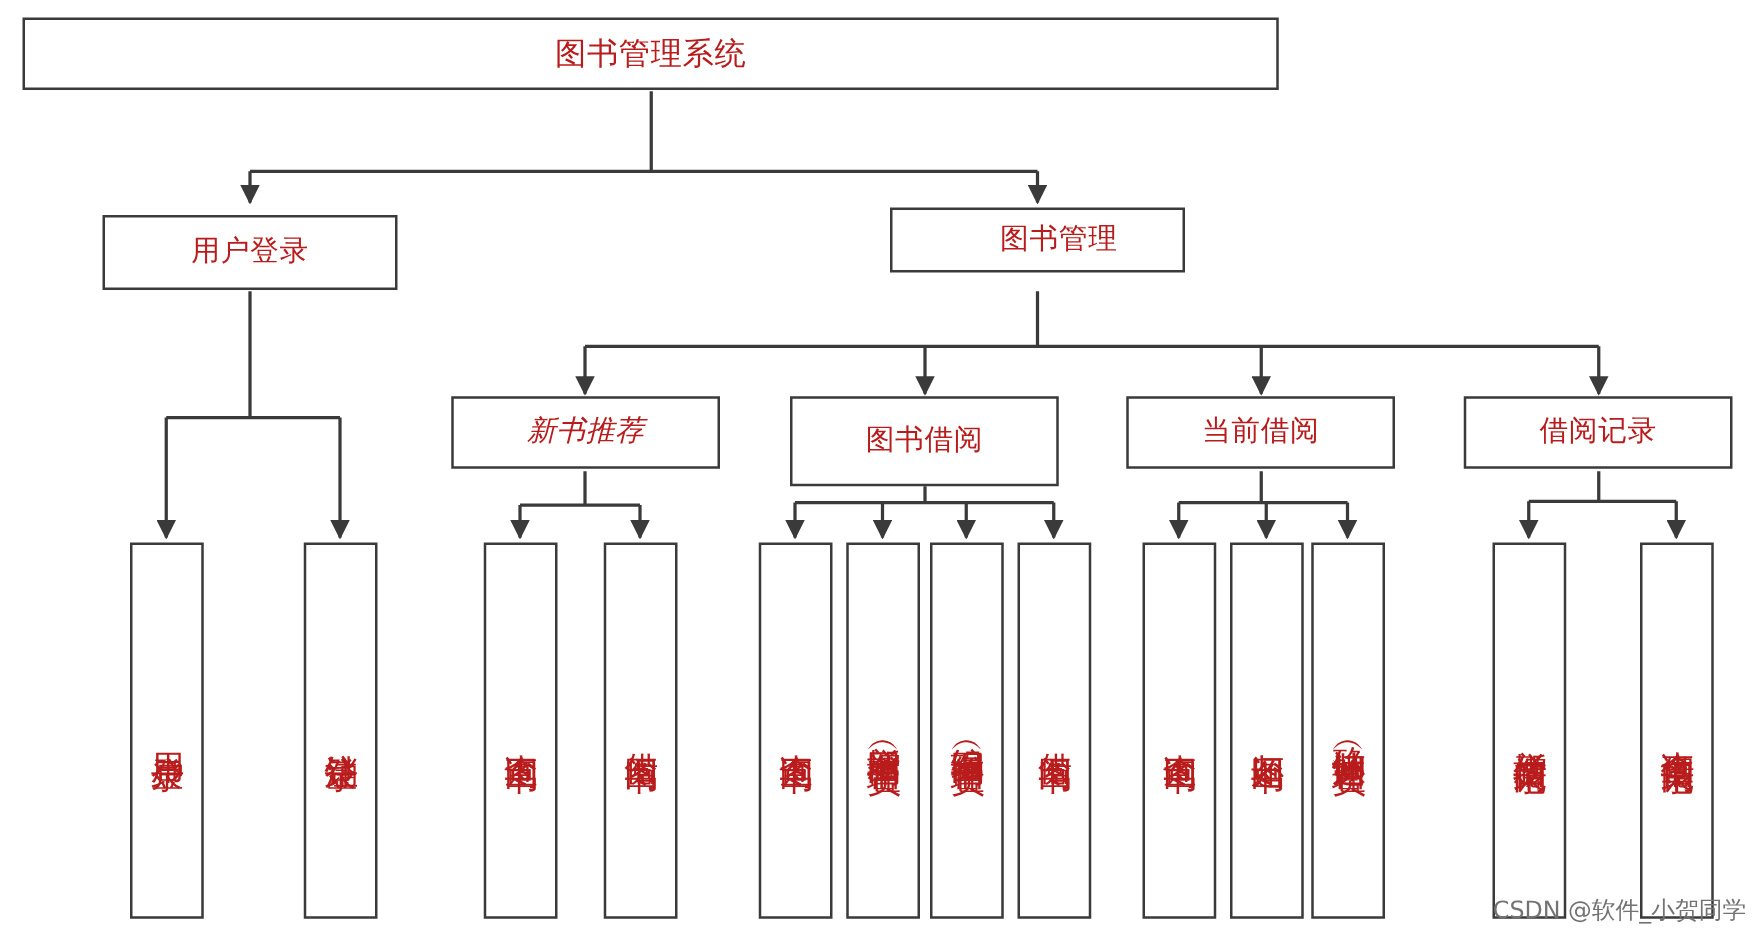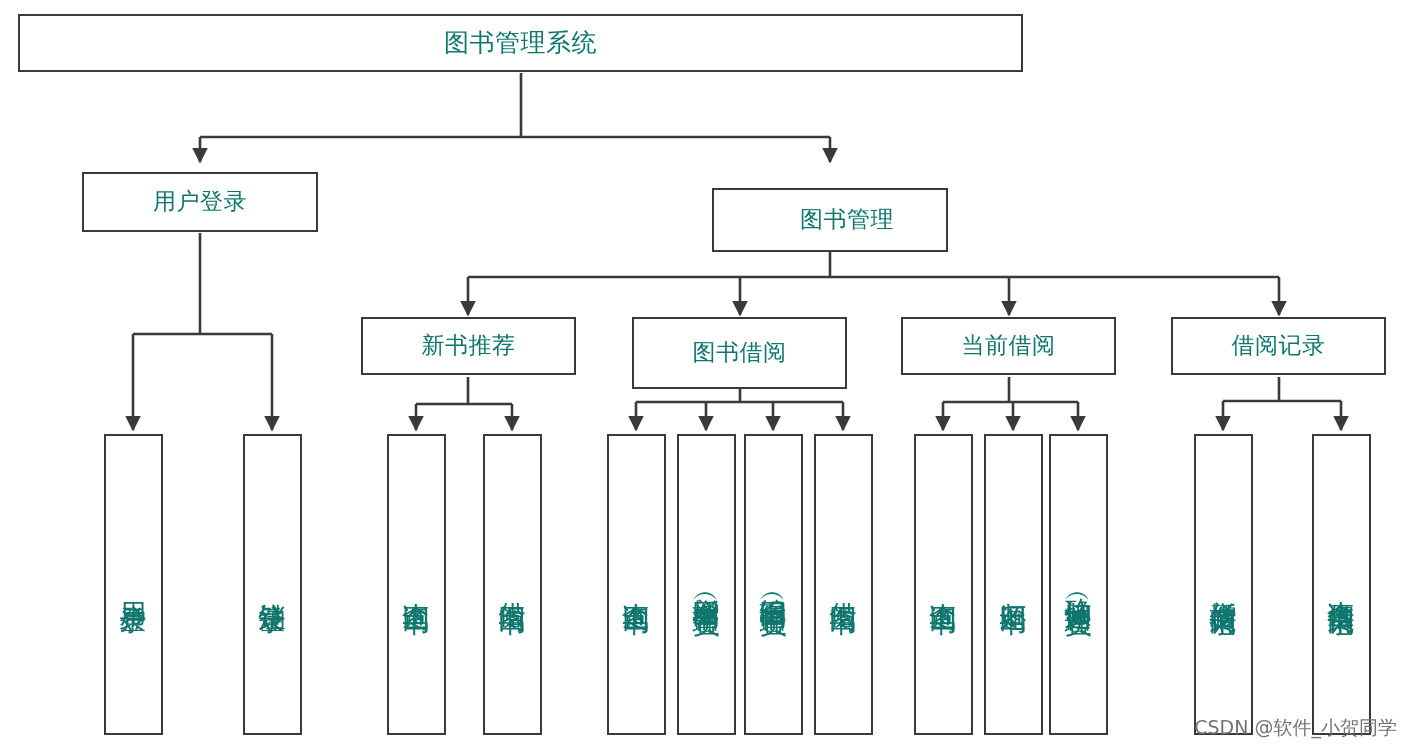--- a/index.html
+++ b/index.html
@@ -27,21 +27,21 @@
     pointer-events: none;
   }
   .node {
     position: absolute;
     box-sizing: border-box;
     background: #ffffff;
     border: 2.5px solid #3a3a3a;
     display: flex;
     align-items: center;
     justify-content: center;
-    color: #0f766e;
+    color: #b91c1c;
     z-index: 2;
   }
   .node .label {
     display: block;
     text-align: center;
     line-height: 1.18;
     letter-spacing: 0.5px;
   }
   
   .node.horiz .label {
@@ -129,25 +129,25 @@
     </g>
   </svg>
 
   <div class="node horiz" id="node-root" style="left:18px; top:14px; width:1005px; height:58px;">
     <span class="label">图书管理系统</span>
   </div>
 
   <div class="node horiz" style="left:82px; top:172px; width:236px; height:60px;">
     <span class="label">用户登录</span>
   </div>
-  <div class="node horiz" style="left:712px; top:188px; width:236px; height:64px;padding-left:34px;">
+  <div class="node horiz" style="left:712px; top:166px; width:236px; height:52px;padding-left:34px;">
     <span class="label">图书管理</span>
   </div>
 
-  <div class="node horiz" style="left:361px; top:317px; width:215px; height:58px;">
+  <div class="node horiz" style="left:361px; top:317px; width:215px; height:58px;font-style:italic;">
     <span class="label">新书推荐</span>
   </div>
   <div class="node horiz" style="left:632px; top:317px; width:215px; height:72px;">
     <span class="label">图书借阅</span>
   </div>
   <div class="node horiz" style="left:1171px; top:317px; width:215px; height:58px;">
     <span class="label">借阅记录</span>
   </div>
   <div class="node horiz" style="left:901px; top:317px; width:215px; height:58px;">
     <span class="label">当前借阅</span>

